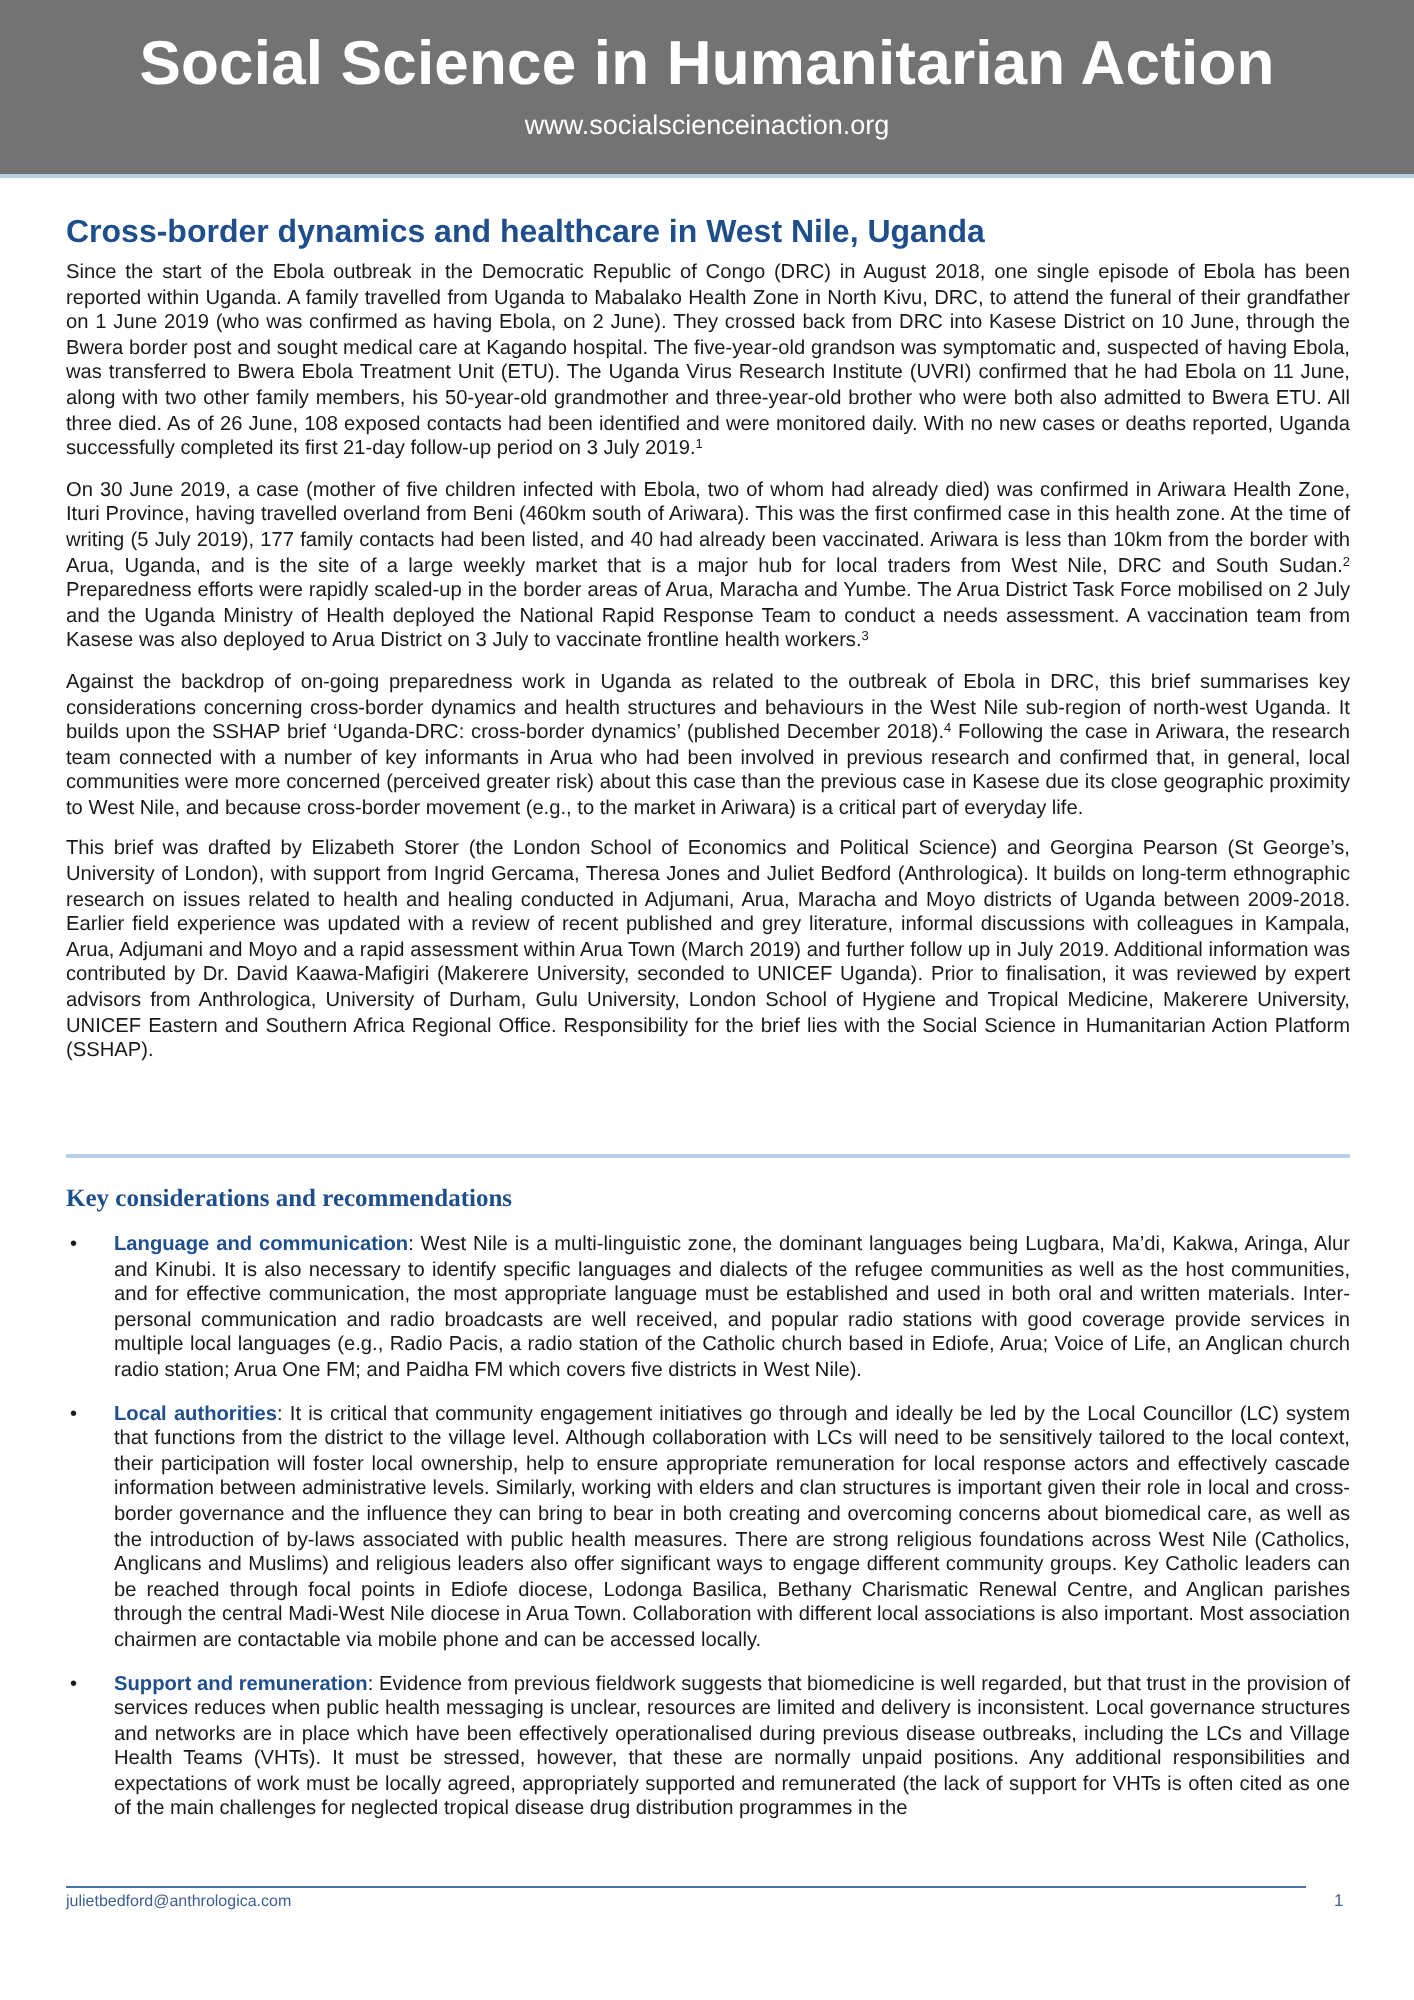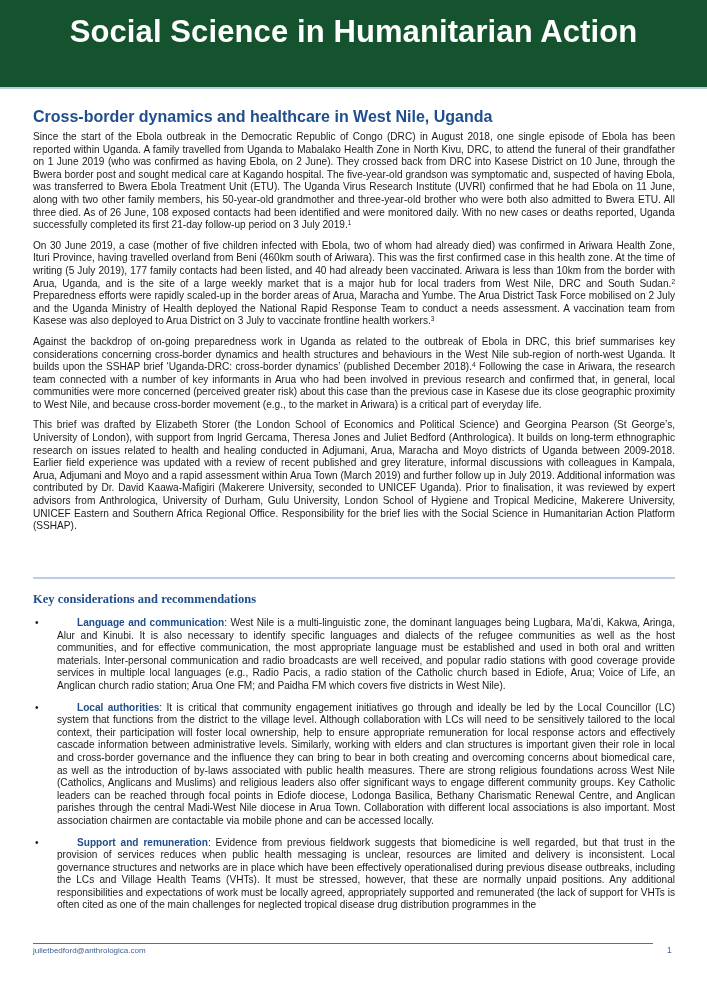--- a/index.html
+++ b/index.html
@@ -1,41 +1,42 @@
 <!DOCTYPE html>
 <html><head>
 <meta charset="utf-8">
 <style>
   html, body { margin:0; padding:0; }
   body { width:707px; height:1000px; background:#ffffff; position:relative; overflow:hidden;
          font-family:"Liberation Sans", sans-serif; color:#1a1a1a; }
-  .banner { position:absolute; left:0; top:0; width:707px; height:87px; background:#14532d; text-align:center; color:#fff; }
+  .banner { position:absolute; left:0; top:0; width:707px; height:87px; background:#737373; text-align:center; color:#fff; }
   .banner .title { font-size:31px; font-weight:bold; padding-top:14px; line-height:36px; letter-spacing:0.1px; }
   .banner .url { font-size:13.5px; margin-top:5px; }
   .banner-rule { position:absolute; left:0; top:87px; width:707px; height:2px; background:#b9cfe6; }
   .doc-title { position:absolute; left:33px; top:108px; font-size:16px; font-weight:bold; color:#1f4e8c; }
   .content { position:absolute; left:33px; width:642px; font-size:10.1px; line-height:12.6px; text-align:justify; }
   .content p { margin:0 0 8px 0; }
   sup { font-size:6.5px; vertical-align:top; position:relative; top:-2px; }
   .divider { position:absolute; left:33px; top:577px; width:642px; height:2px; background:#b9cfe6; }
   .section-title { position:absolute; left:33px; top:592px; font-size:12.5px; font-weight:bold; color:#1f4e8c;font-family:Liberation Serif, serif; }
   .bullets { position:absolute; left:33px; top:617px; width:642px; font-size:10.1px; line-height:12.6px; text-align:justify; }
   .bullet { display:flex; margin-bottom:9px; }
   .bullet .dot { width:22px; flex:none; padding-left:2px; }
   .bullet .body { flex:1; }
-  .bullet .lead { color:#1f4e8c; font-weight:bold;margin-left:20px; }
+  .bullet .lead { color:#1f4e8c; font-weight:bold; }
   .footer-rule { position:absolute; left:33px; top:943px; width:620px; height:1px; background:#4a72a8; }
   .footer { position:absolute; left:33px; top:946px; font-size:8px; line-height:10px; color:#3d5f93; }
   .page-num { position:absolute; left:667px; top:945px; font-size:8.5px; color:#3d5f93; }
 </style>
 </head>
 <body>
 
 <div class="banner">
   <div class="title">Social Science in Humanitarian Action</div>
+  <div class="url">www.socialscienceinaction.org</div>
 </div>
 <div class="banner-rule"></div>
 
 <div class="doc-title">Cross-border dynamics and healthcare in West Nile, Uganda</div>
 
 <div class="content" style="top:131px;">
   <p><span>Since the start of the Ebola outbreak in the Democratic Republic of Congo (DRC) in August 2018, one single episode of Ebola has been reported within Uganda.  A family travelled from Uganda to Mabalako Health Zone in North Kivu, DRC, to attend the funeral of their grandfather on 1 June 2019 (who was confirmed as having Ebola, on 2 June).  They crossed back from DRC into Kasese District on 10 June, through the Bwera border post and sought medical care at Kagando hospital.  The five-year-old grandson was symptomatic and, suspected of having Ebola, was transferred to Bwera Ebola Treatment Unit (ETU).  The Uganda Virus Research Institute (UVRI) confirmed that he had Ebola on 11 June, along with two other family members, his 50-year-old grandmother and three-year-old brother who were both also admitted to Bwera ETU.  All three died.  As of 26 June, 108 exposed contacts had been identified and were monitored daily.  With no new cases or deaths reported, Uganda successfully completed its first 21-day follow-up period on 3 July 2019.</span><sup>1</sup></p>
   <p><span>On 30 June 2019, a case (mother of five children infected with Ebola, two of whom had already died) was confirmed in Ariwara Health Zone, Ituri Province, having travelled overland from Beni (460km south of Ariwara).  This was the first confirmed case in this health zone.  At the time of writing (5 July 2019), 177 family contacts had been listed, and 40 had already been vaccinated.  Ariwara is less than 10km from the border with Arua, Uganda, and is the site of a large weekly market that is a major hub for local traders from West Nile, DRC and South Sudan.</span><sup>2</sup><span>  Preparedness efforts were rapidly scaled-up in the border areas of Arua, Maracha and Yumbe.  The Arua District Task Force mobilised on 2 July and the Uganda Ministry of Health deployed the National Rapid Response Team to conduct a needs assessment.  A vaccination team from Kasese was also deployed to Arua District on 3 July to vaccinate frontline health workers.</span><sup>3</sup></p>
   <p><span>Against the backdrop of on-going preparedness work in Uganda as related to the outbreak of Ebola in DRC, this brief summarises key considerations concerning cross-border dynamics and health structures and behaviours in the West Nile sub-region of north-west Uganda.  It builds upon the SSHAP brief ‘Uganda-DRC: cross-border dynamics’ (published December 2018).</span><sup>4</sup><span>  Following the case in Ariwara, the research team connected with a number of key informants in Arua who had been involved in previous research and confirmed that, in general, local communities were more concerned (perceived greater risk) about this case than the previous case in Kasese due its close geographic proximity to West Nile, and because cross-border movement (e.g., to the market in Ariwara) is a critical part of everyday life.</span></p>
   <p><span>This brief was drafted by Elizabeth Storer (the London School of Economics and Political Science) and Georgina Pearson (St George’s, University of London), with support from Ingrid Gercama, Theresa Jones and Juliet Bedford (Anthrologica).  It builds on long-term ethnographic research on issues related to health and healing conducted in Adjumani, Arua, Maracha and Moyo districts of Uganda between 2009-2018.  Earlier field experience was updated with a review of recent published and grey literature, informal discussions with colleagues in Kampala, Arua, Adjumani and Moyo and a rapid assessment within Arua Town (March 2019) and further follow up in July 2019.  Additional information was contributed by Dr. David Kaawa-Mafigiri (Makerere University, seconded to UNICEF Uganda).  Prior to finalisation, it was reviewed by expert advisors from Anthrologica, University of Durham, Gulu University, London School of Hygiene and Tropical Medicine, Makerere University, UNICEF Eastern and Southern Africa Regional Office.  Responsibility for the brief lies with the Social Science in Humanitarian Action Platform (SSHAP).</span></p>

